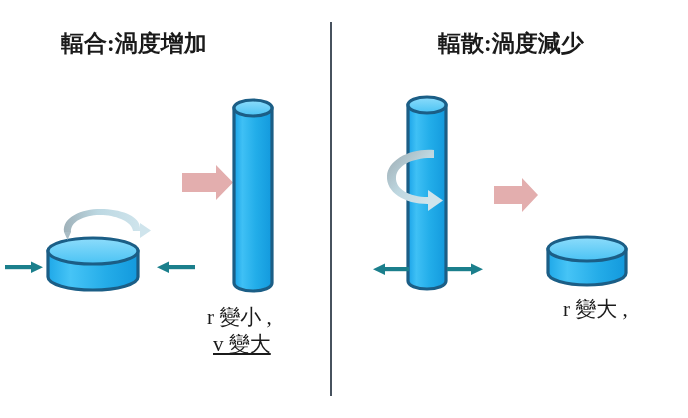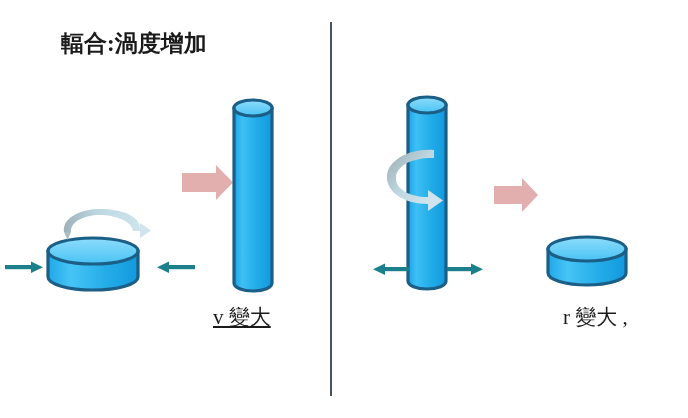--- a/index.html
+++ b/index.html
@@ -32,21 +32,21 @@
 
   .caption {
     position: absolute;
     font-family: "Liberation Serif", "DejaVu Serif", serif;
     font-size: 21px;
     line-height: 27px;
     color: #1b1b1b;
     white-space: nowrap;
   }
   #caption-left  { left: 207px; top: 304px; }
-  #caption-right { left: 563px; top: 304px; }
+  #caption-right { left: 563px; top: 296px; }
   .caption .ln { display: block; }
   .caption .ln2 { padding-left: 6px; text-decoration: underline; }
 
   #divider {
     position: absolute;
     left: 330px;
     top: 22px;
     width: 2px;
     height: 374px;
     background: #47525e;
@@ -172,22 +172,24 @@
     <g>
       <path d="M 548 249 L 548 273 A 39 12 0 0 0 626 273 L 626 249 Z" fill="url(#gradDiskBody)" stroke="#1b5e86" stroke-width="3.2"></path>
       <ellipse cx="587" cy="249" rx="39" ry="12" fill="url(#gradTop)" stroke="#1b5e86" stroke-width="3.2"></ellipse>
     </g>
   </svg>
 
   <div id="divider"></div>
 
   <div class="panel-title" id="title-left">輻合:渦度增加</div>
 
+  <div class="panel-title" id="title-right">輻散:渦度減少</div>
 
   <div class="caption" id="caption-left">
+    <span class="ln">r 變小 ,</span>
     <span class="ln ln2">v 變大</span>
   </div>
 
   <div class="caption" id="caption-right">
     <span class="ln">r 變大 ,</span>
   </div>
 
 </div>
 
 </body></html>

